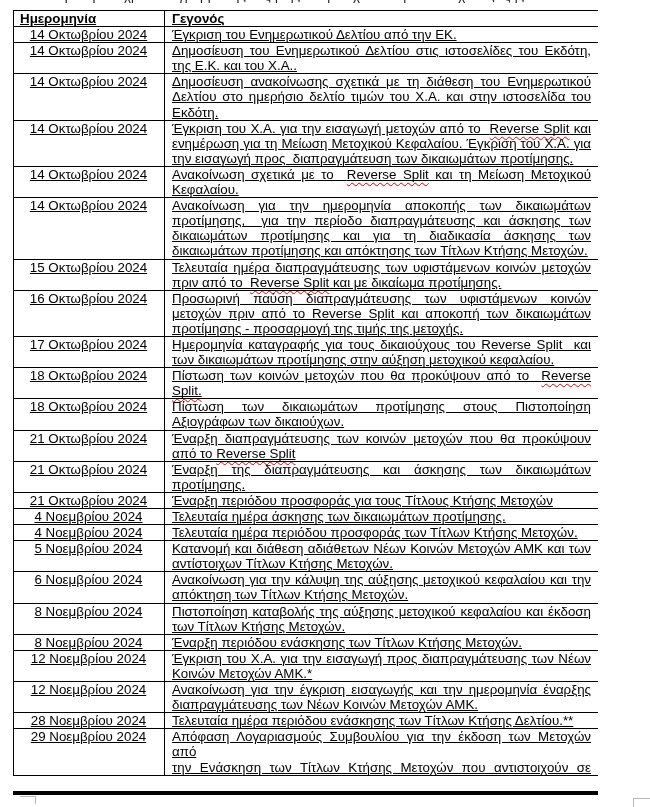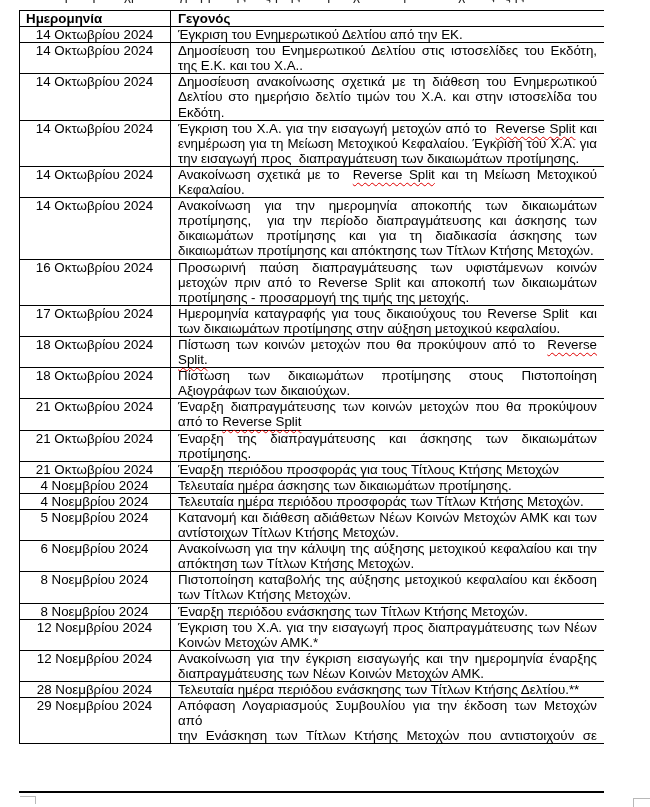--- a/index.html
+++ b/index.html
@@ -7,22 +7,22 @@
     width:650px;height:807px;position:relative;overflow:hidden;
     background:#ffffff;color:#000;
     font-family:"Liberation Sans",sans-serif;
     font-size:13.33px;line-height:15.1px;
   }
   .clipped-line{
     position:absolute;left:25px;top:-12px;white-space:nowrap;
     color:#222;font-size:13.33px;line-height:15px;
   }
   .table-wrap{
-    position:absolute;left:19px;top:10px;width:585px;height:781px;
-    overflow:hidden;border-bottom:2px solid #000000;
+    position:absolute;left:13px;top:10px;width:585px;height:781px;
+    overflow:hidden;border-bottom:4px solid #000000;text-decoration:underline;
   }
   table{
     border-collapse:collapse;table-layout:fixed;width:585px;
     border:1.5px solid #000;
   }
   col.c1{width:151px;} col.c2{width:434px;}
   th,td{
     border:1px solid #000;vertical-align:top;
     padding:0 7px 0 6px;
     font-size:13.33px;line-height:15.1px;text-align:center;
@@ -83,20 +83,24 @@
           <td class="c-date">14 Οκτωβρίου 2024</td>
           <td class="c-event"><span>Έγκριση του Χ.Α. για την εισαγωγή μετοχών από το &nbsp;</span><span class="sq">Reverse Split</span><span> και ενημέρωση για τη Μείωση Μετοχικού Κεφαλαίου. Έγκριση του Χ.Α. για την εισαγωγή προς &nbsp;διαπραγμάτευση των δικαιωμάτων προτίμησης.</span></td>
         </tr>
         <tr>
           <td class="c-date">14 Οκτωβρίου 2024</td>
           <td class="c-event"><span>Ανακοίνωση σχετικά με το &nbsp;</span><span class="sq">Reverse Split</span><span> και τη Μείωση Μετοχικού Κεφαλαίου.</span></td>
         </tr>
         <tr>
           <td class="c-date">14 Οκτωβρίου 2024</td>
           <td class="c-event"><span>Ανακοίνωση για την ημερομηνία αποκοπής των δικαιωμάτων προτίμησης,&nbsp; για την περίοδο διαπραγμάτευσης και άσκησης των δικαιωμάτων προτίμησης και για τη διαδικασία άσκησης των δικαιωμάτων προτίμησης και απόκτησης των Τίτλων Κτήσης Μετοχών.</span></td>
+        </tr>
+        <tr>
+          <td class="c-date">15 Οκτωβρίου 2024</td>
+          <td class="c-event"><span>Τελευταία ημέρα διαπραγμάτευσης των υφιστάμενων κοινών μετοχών πριν από το &nbsp;</span><span class="sq">Reverse Split</span><span> και με δικαίωμα προτίμησης.</span></td>
         </tr>
         <tr>
           <td class="c-date">16 Οκτωβρίου 2024</td>
           <td class="c-event"><span>Προσωρινή παύση διαπραγμάτευσης των υφιστάμενων κοινών μετοχών πριν από το Reverse Split και αποκοπή των δικαιωμάτων προτίμησης - προσαρμογή της τιμής της μετοχής.</span></td>
         </tr>
         <tr>
           <td class="c-date">17 Οκτωβρίου 2024</td>
           <td class="c-event"><span>Ημερομηνία καταγραφής για τους δικαιούχους του Reverse Split &nbsp;και των δικαιωμάτων προτίμησης στην αύξηση μετοχικού κεφαλαίου.</span></td>
         </tr>
         <tr>

